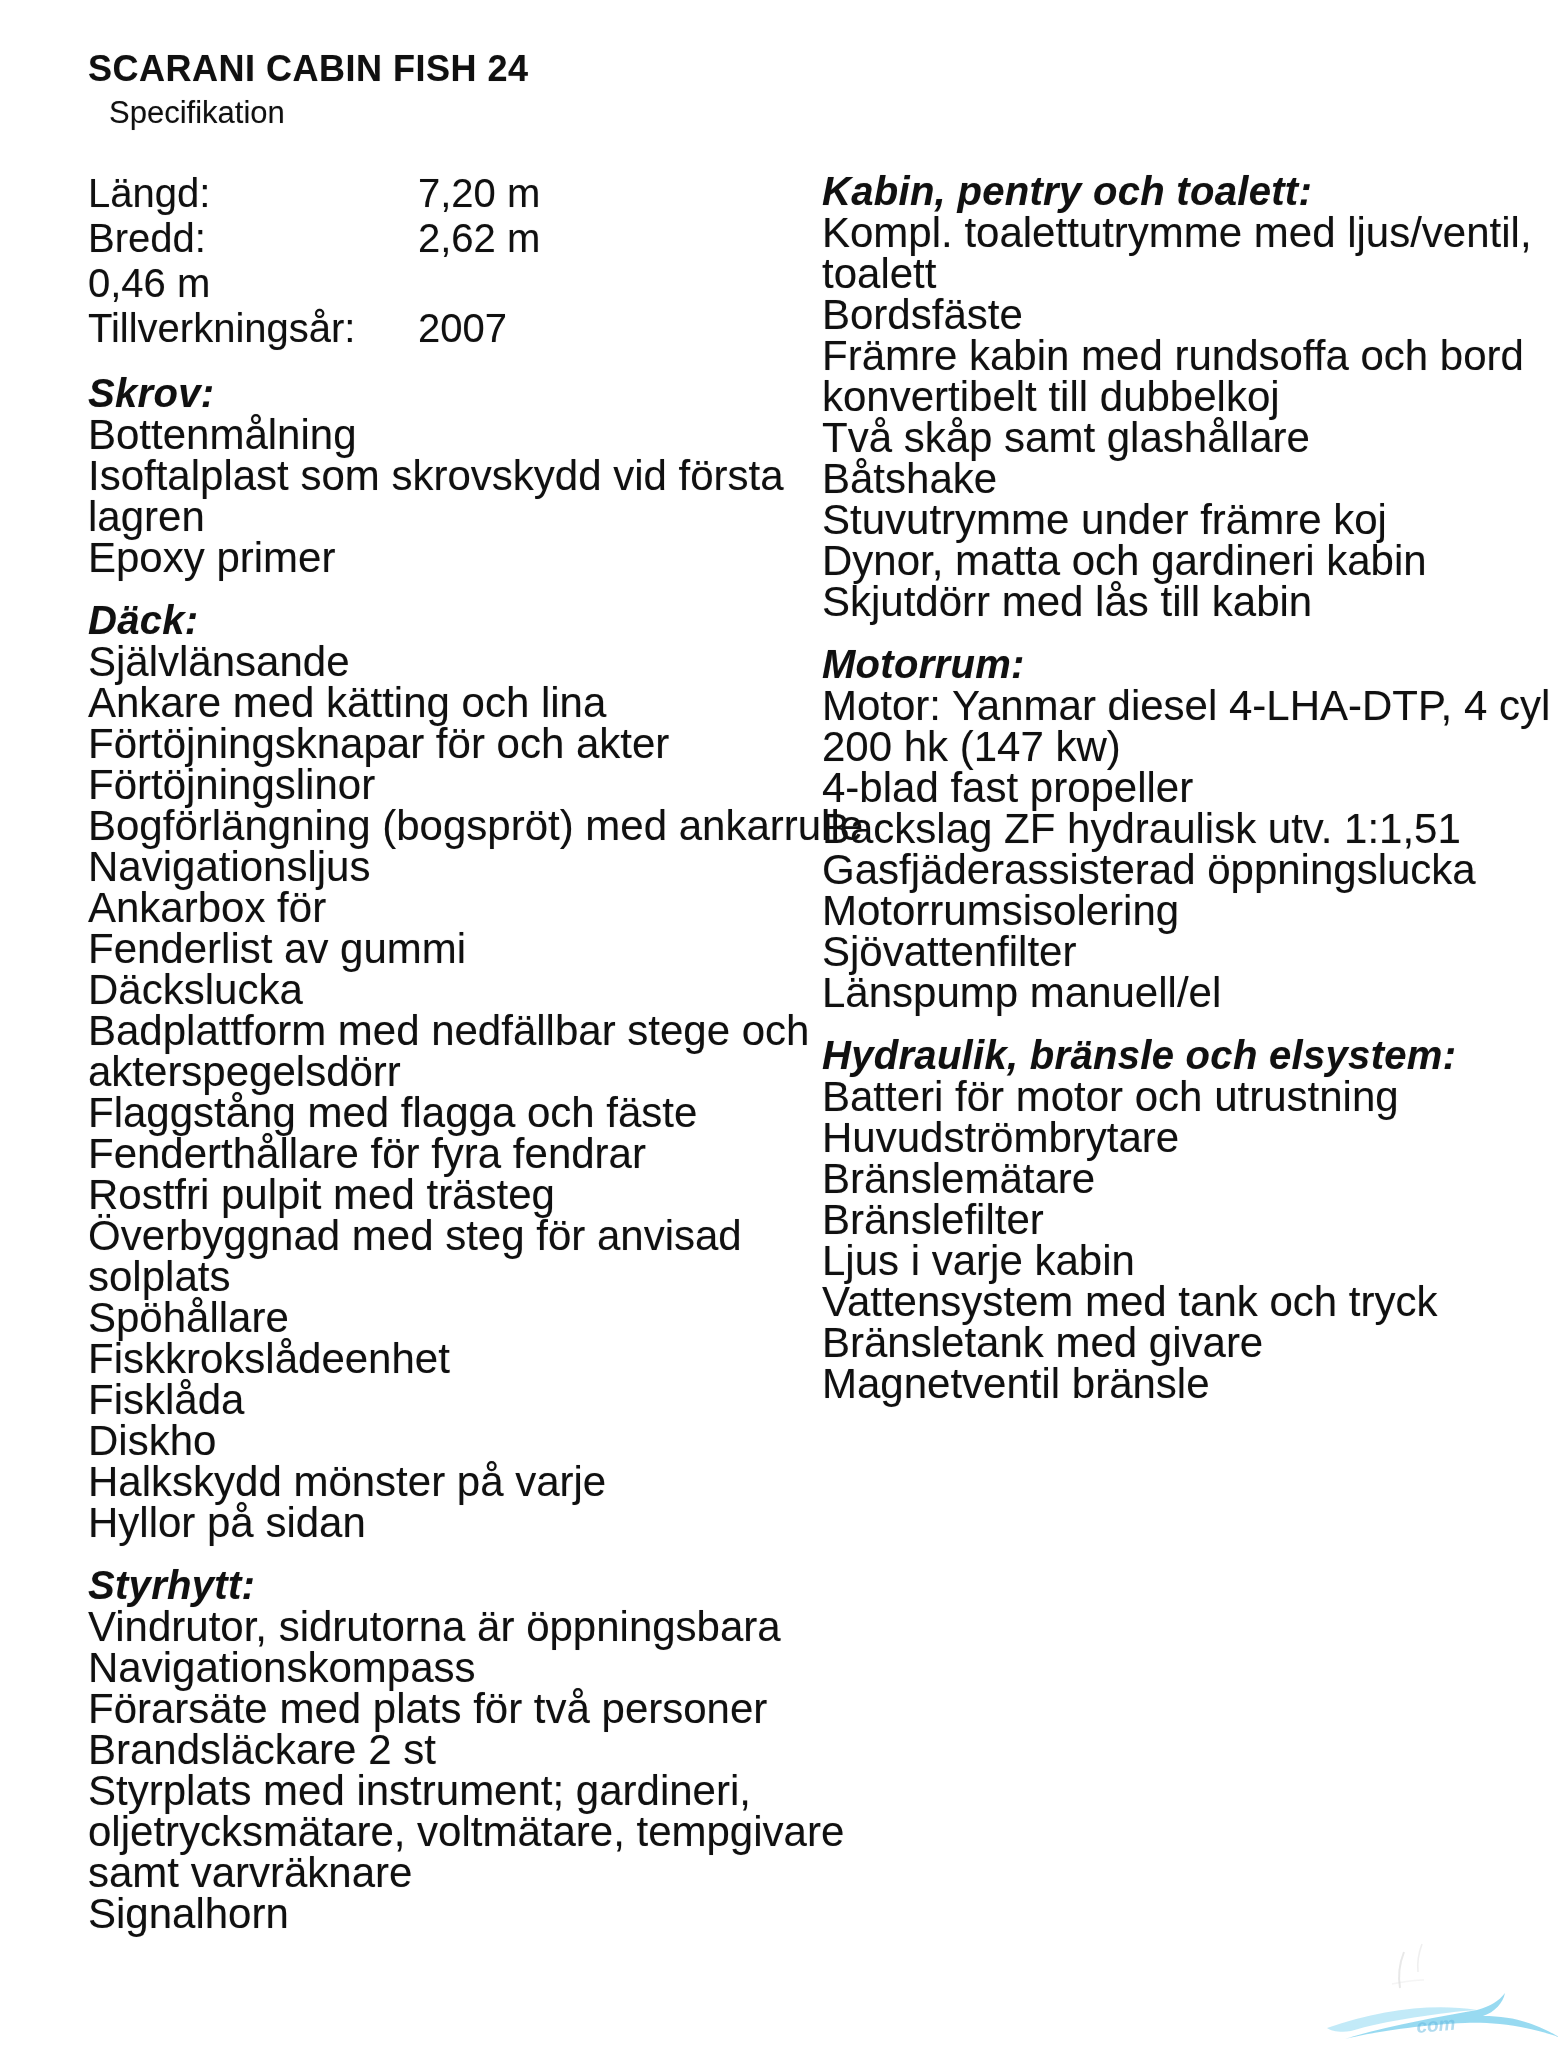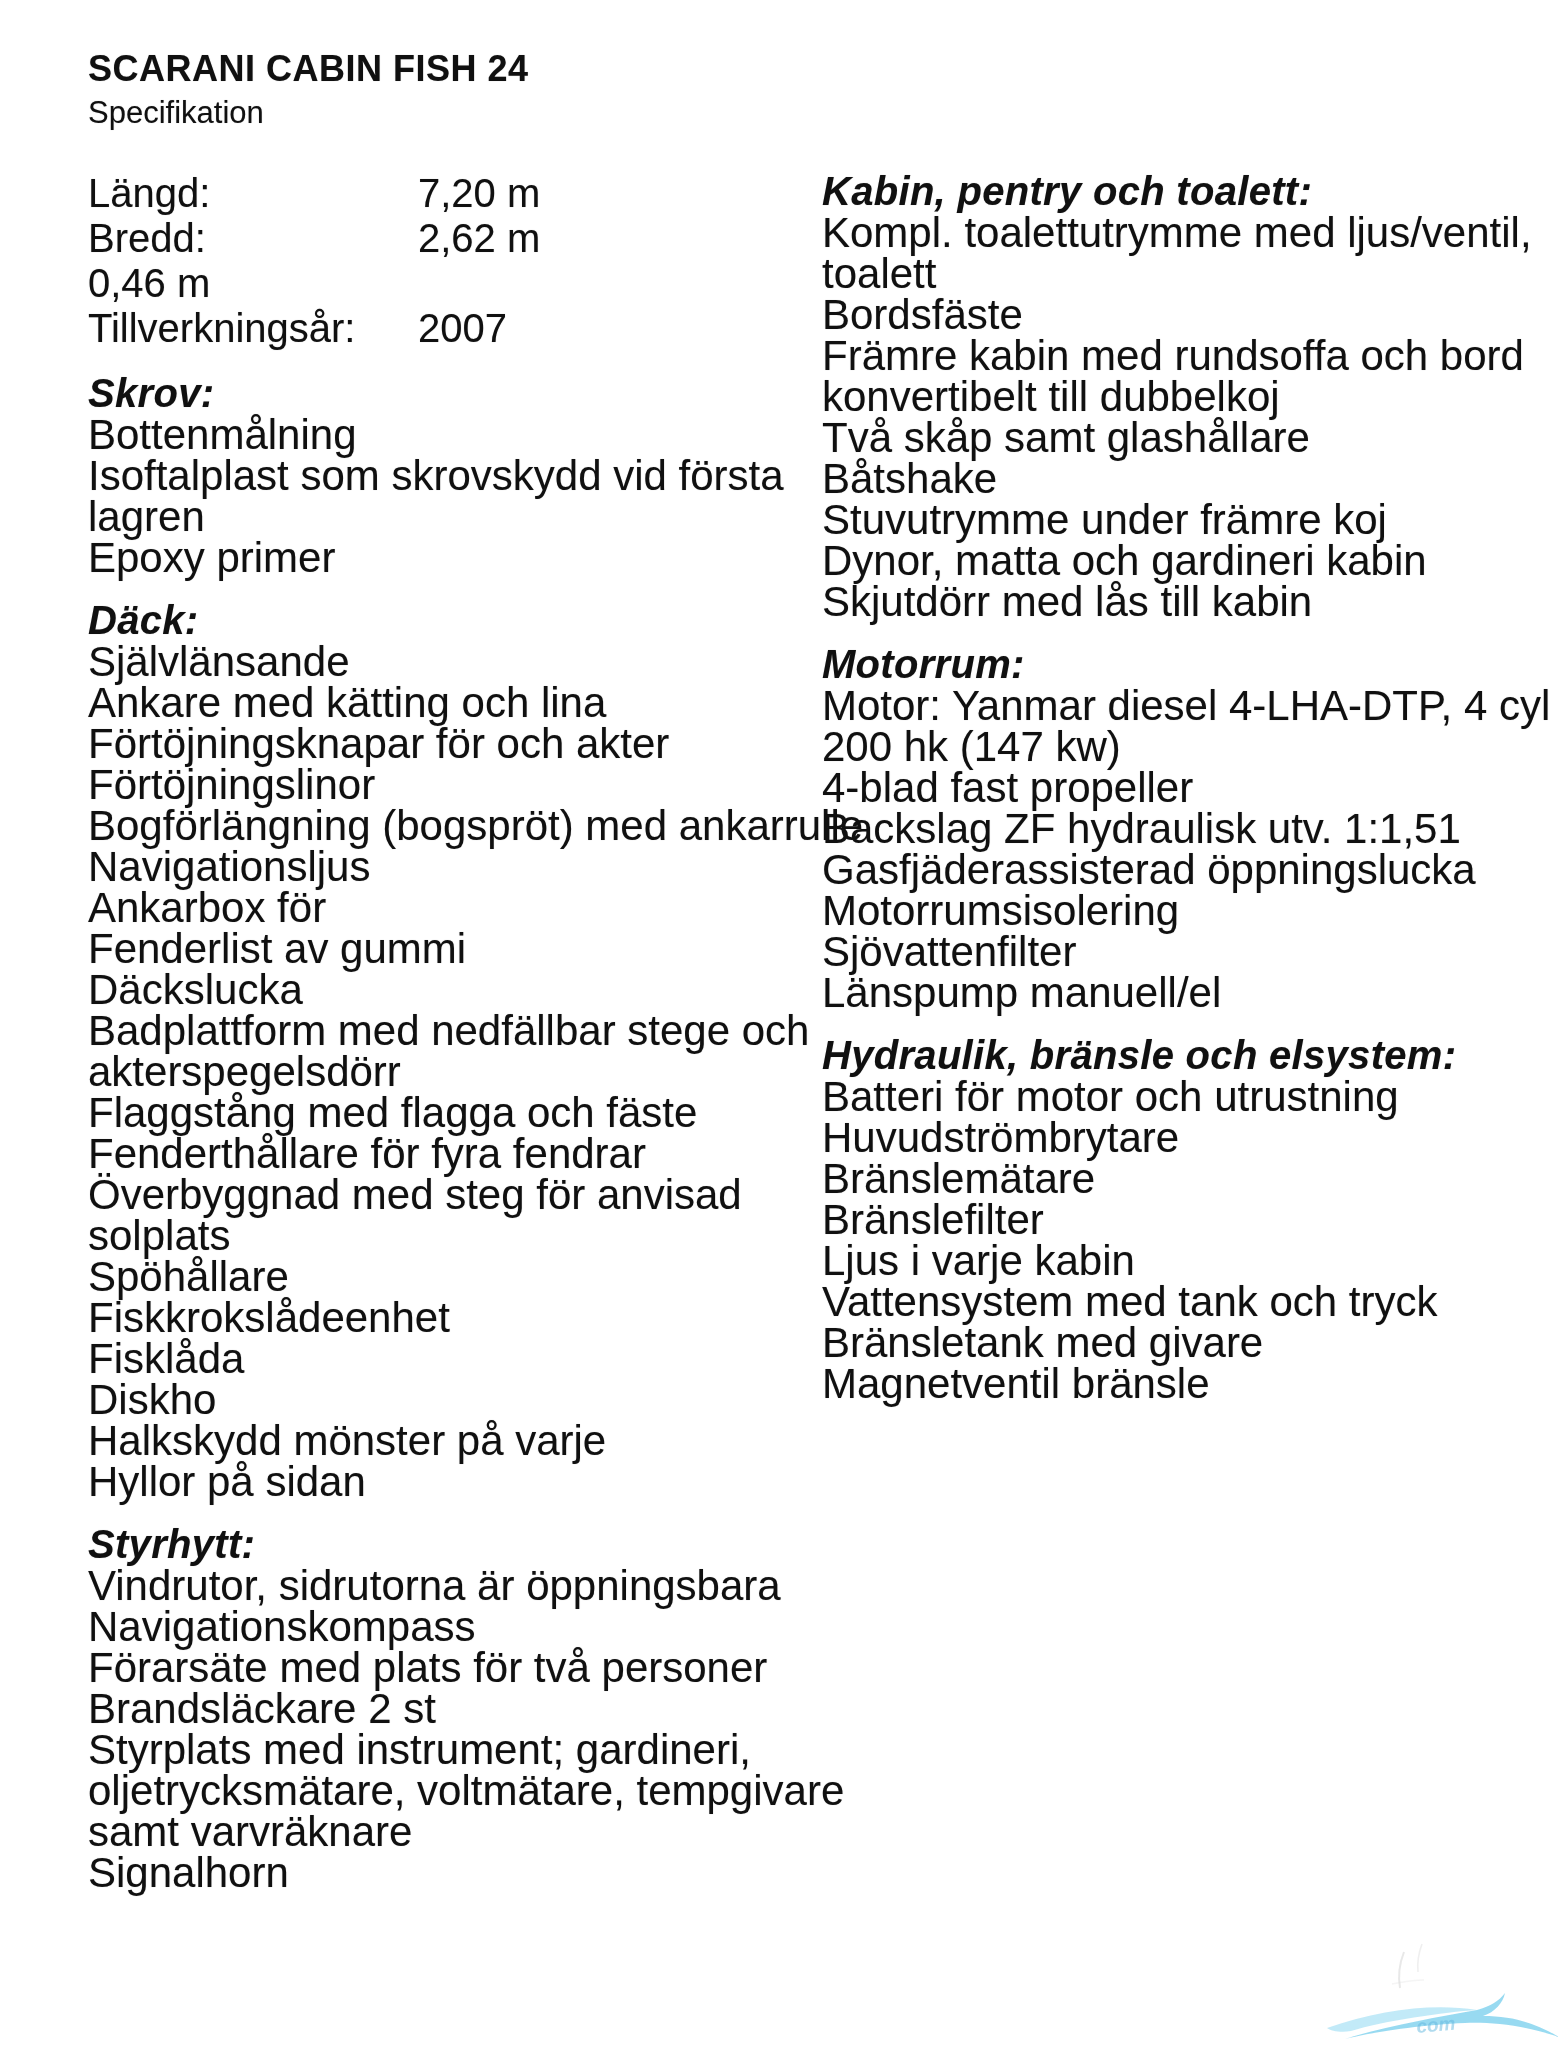--- a/index.html
+++ b/index.html
@@ -23,20 +23,21 @@
     font-size: 36px;
     font-weight: 700;
     line-height: 46px;
     letter-spacing: 0.5px;
     white-space: nowrap;
   }
   .subtitle {
     font-size: 31px;
     line-height: 42px;
     white-space: nowrap;
+    margin-left: 21px;
   }
 
   .specs { margin-top: 37px; }
   .spec-row { display: flex; font-size: 40px; line-height: 45px; }
   .spec-label { width: 330px; flex: 0 0 330px; white-space: nowrap; }
   .spec-value { white-space: nowrap; }
 
   .section { margin-top: 22px; }
   .section.first { margin-top: 0; }
   .section-title {
@@ -113,20 +114,21 @@
           <div class="line txt">Förtöjningslinor</div>
           <div class="line txt">Bogförlängning (bogspröt) med ankarrulle</div>
           <div class="line txt">Navigationsljus</div>
           <div class="line txt">Ankarbox för</div>
           <div class="line txt">Fenderlist av gummi</div>
           <div class="line txt">Däckslucka</div>
           <div class="line txt">Badplattform med nedfällbar stege och</div>
           <div class="line txt">akterspegelsdörr</div>
           <div class="line txt">Flaggstång med flagga och fäste</div>
           <div class="line txt">Fenderthållare för fyra fendrar</div>
+          <div class="line txt">Rostfri pulpit med trästeg</div>
           <div class="line txt">Överbyggnad med steg för anvisad</div>
           <div class="line txt">solplats</div>
           <div class="line txt">Spöhållare</div>
           <div class="line txt">Fiskkrokslådeenhet</div>
           <div class="line txt">Fisklåda</div>
           <div class="line txt">Diskho</div>
           <div class="line txt">Halkskydd mönster på varje</div>
           <div class="line txt">Hyllor på sidan</div>
         </div>
     </div>

